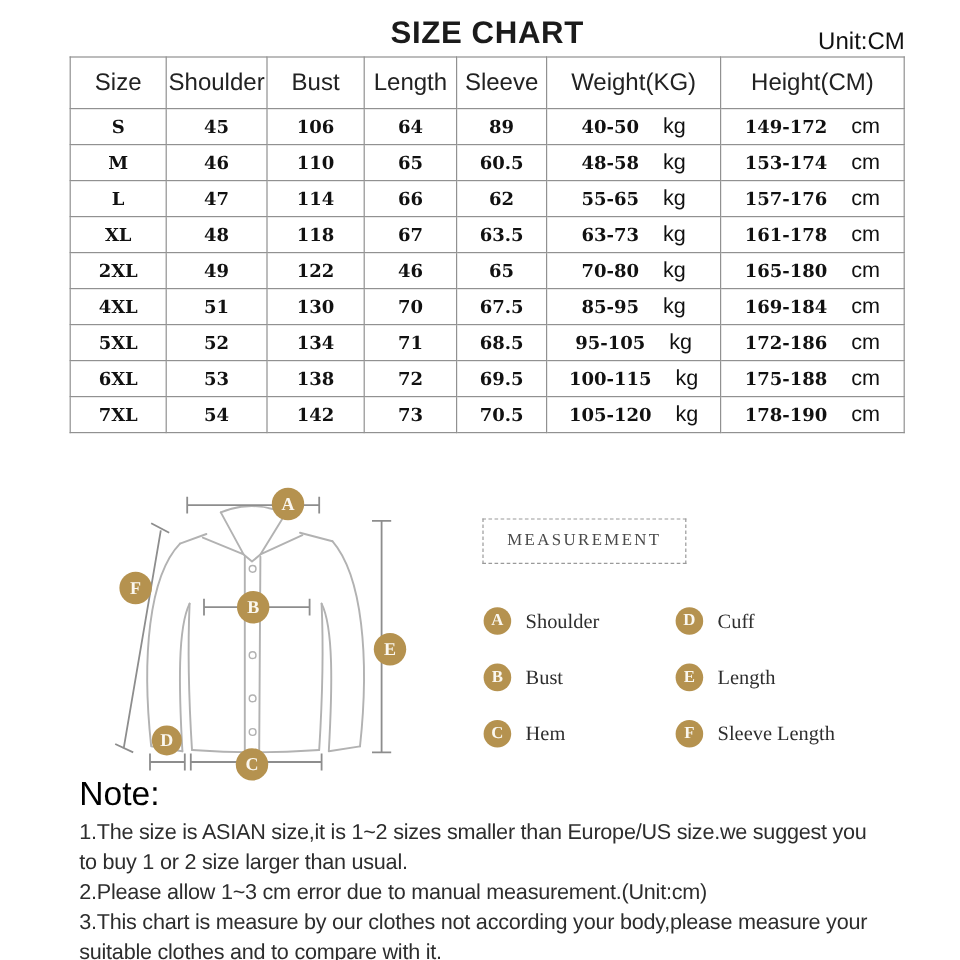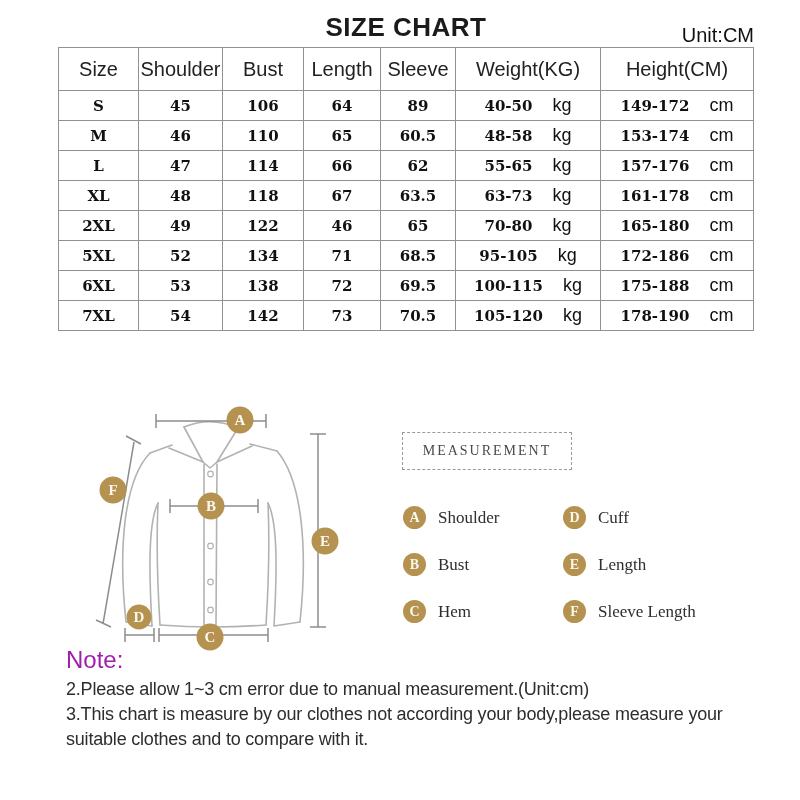--- a/index.html
+++ b/index.html
@@ -59,21 +59,21 @@
   .leg-circle{
     width:23px;height:23px;border-radius:50%;background:#b5924f;flex:0 0 auto;
     display:flex;align-items:center;justify-content:center;
     color:#faf7ef;font-family:"Liberation Serif",serif;font-weight:700;font-size:14px;
   }
   .leg-label{
     font-family:"Liberation Serif",serif;font-size:17px;color:#2e2e2e;white-space:nowrap;
   }
   
   .note{position:absolute;left:66px;top:646px;width:716px;}
-  .note-heading{font-size:24px;color:#a21caf;margin-bottom:3px;}
+  .note-heading{font-size:28px;color:#000000;margin-bottom:3px;}
   .note-line{
     font-size:18px;line-height:25px;color:#2d2d2d;letter-spacing:-0.2px;
     white-space:pre-line;
   }
 </style>
 </head>
 <body>
 
 <div class="page">
 
@@ -141,20 +141,29 @@
         <tr>
           <td>2XL</td>
           <td>49</td>
           <td>122</td>
           <td>46</td>
           <td>65</td>
           <td><span class="val">70-80</span><span class="unit-sfx">kg</span></td>
           <td><span class="val">165-180</span><span class="unit-sfx">cm</span></td>
         </tr>
         <tr>
+          <td>4XL</td>
+          <td>51</td>
+          <td>130</td>
+          <td>70</td>
+          <td>67.5</td>
+          <td><span class="val">85-95</span><span class="unit-sfx">kg</span></td>
+          <td><span class="val">169-184</span><span class="unit-sfx">cm</span></td>
+        </tr>
+        <tr>
           <td>5XL</td>
           <td>52</td>
           <td>134</td>
           <td>71</td>
           <td>68.5</td>
           <td><span class="val">95-105</span><span class="unit-sfx">kg</span></td>
           <td><span class="val">172-186</span><span class="unit-sfx">cm</span></td>
         </tr>
         <tr>
           <td>6XL</td>
@@ -261,19 +270,21 @@
       </div>
       <div class="leg-item">
         <span class="leg-circle">F</span>
         <span class="leg-label">Sleeve Length</span>
       </div>
     </div>
 
   <div class="note">
     <div class="note-heading">Note:</div>
     <div>
+        <div class="note-line">1.The size is ASIAN size,it is 1~2 sizes smaller than Europe/US size.we suggest you
+to buy 1 or 2 size larger than usual.</div>
         <div class="note-line">2.Please allow 1~3 cm error due to manual measurement.(Unit:cm)</div>
         <div class="note-line">3.This chart is measure by our clothes not according your body,please measure your
 suitable clothes and to compare with it.</div>
       </div>
   </div>
 
 </div>
 
 </body></html>

